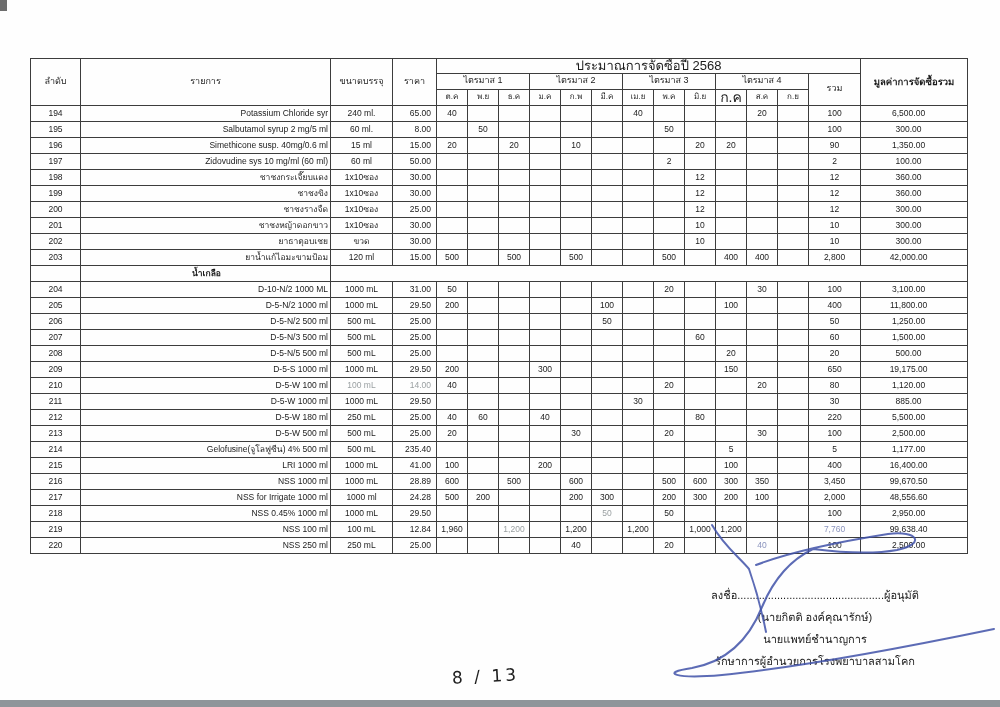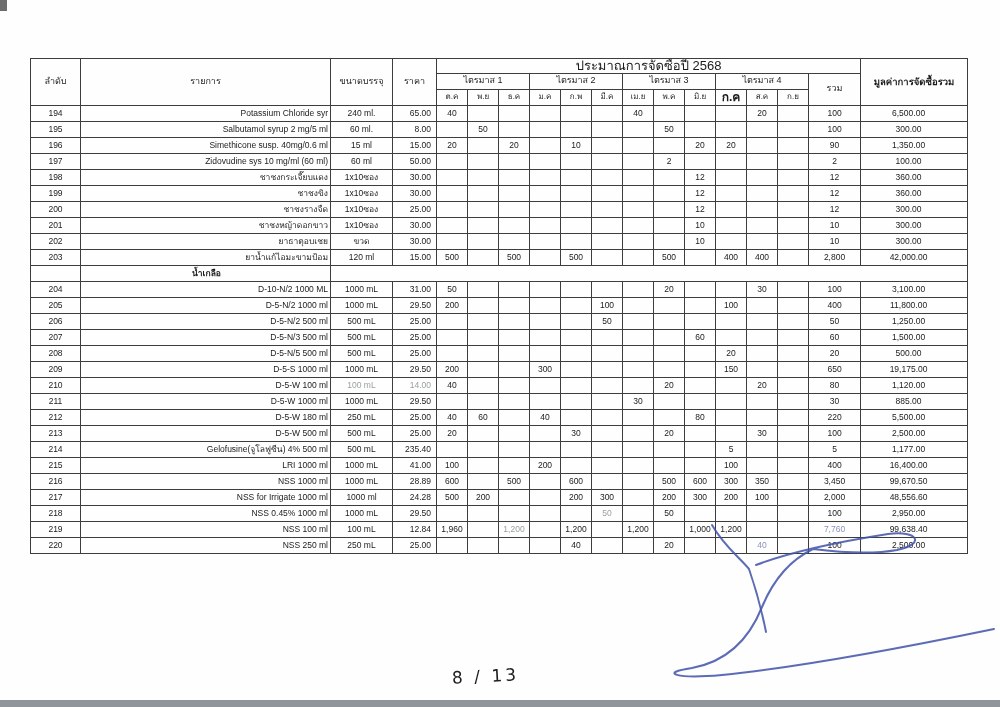--- a/index.html
+++ b/index.html
@@ -78,21 +78,21 @@
         <tr>
           <th style="font-size:8px;">ต.ค</th>
           <th style="font-size:8px;">พ.ย</th>
           <th style="font-size:8px;">ธ.ค</th>
           <th style="font-size:8px;">ม.ค</th>
           <th style="font-size:8px;">ก.พ</th>
           <th style="font-size:8px;">มี.ค</th>
           <th style="font-size:8px;margin-left:48px;">เม.ย</th>
           <th style="font-size:8px;">พ.ค</th>
           <th style="font-size:8px;">มิ.ย</th>
-          <th style="font-size:12px;font-weight:bold;">ก.ค</th>
+          <th style="font-size:14px;">ก.ค</th>
           <th style="font-size:8px;">ส.ค</th>
           <th style="font-size:8px;">ก.ย</th>
         </tr>
       </thead>
       <tbody>
           <tr>
             <td class="c-no">194</td>
             <td class="c-name">Potassium  Chloride syr</td>
             <td class="c-pack">240 ml.</td>
             <td class="c-price">65.00</td>
@@ -633,20 +633,26 @@
             <td class="c-m"></td>
             <td class="c-m penfade">40</td>
             <td class="c-m"></td>
             <td class="c-total">100</td>
             <td class="c-value">2,500.00</td>
           </tr>
         </tbody>
     </table>
   </div>
 
+  <div class="sig">
+    <div>ลงชื่อ................................................ผู้อนุมัติ</div>
+    <div>(นายกิตติ องค์คุณารักษ์)</div>
+    <div>นายแพทย์ชำนาญการ</div>
+    <div>รักษาการผู้อำนวยการโรงพยาบาลสามโคก</div>
+  </div>
 
   <div class="pagenum">8 / 13</div>
 
   <svg class="pen" width="1000" height="707" viewBox="0 0 1000 707">
     <path d="M712,525 C724,546 739,557 749,569 C757,592 762,612 766,632" fill="none" stroke="#3f51a8" stroke-width="2" stroke-linecap="round" opacity="0.85"></path>
     <path d="M756,565 C798,549 850,540 888,534 C918,530 926,544 897,550 C869,555 837,552 813,549 C788,561 772,583 762,607 C750,637 730,661 692,668 C658,673 676,679 722,675 C802,667 902,648 994,629" fill="none" stroke="#3f51a8" stroke-width="2" stroke-linecap="round" opacity="0.85"></path>
   </svg>
 
   <div class="scanbar"></div>
 </div>

